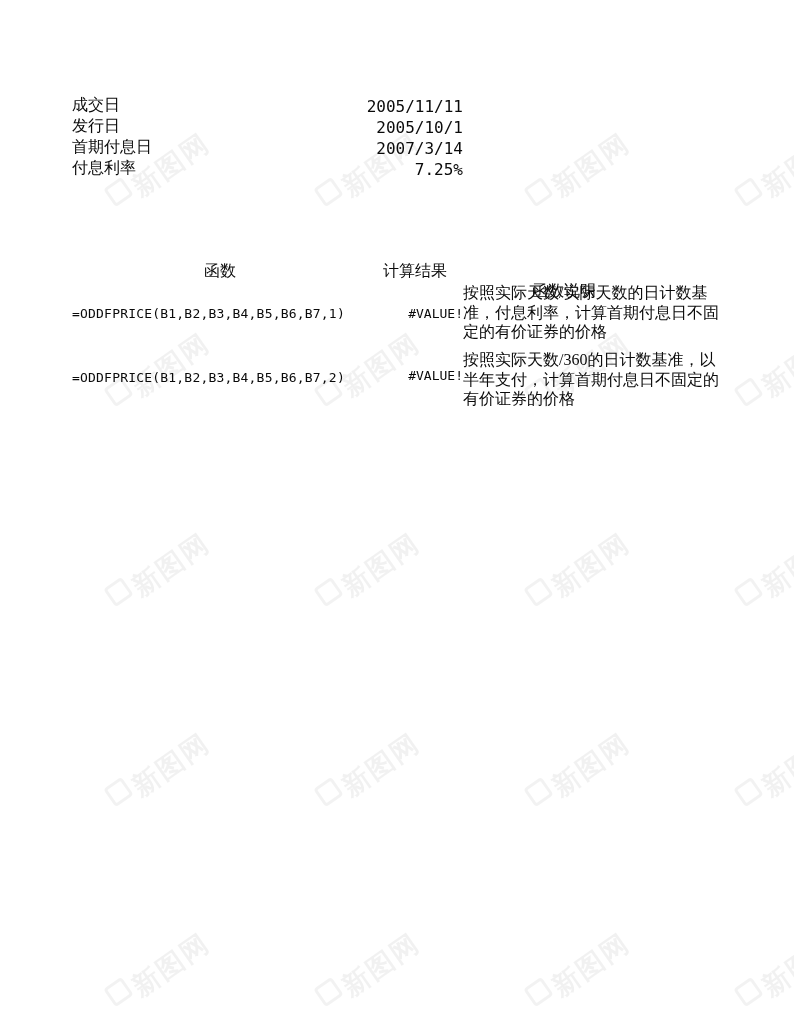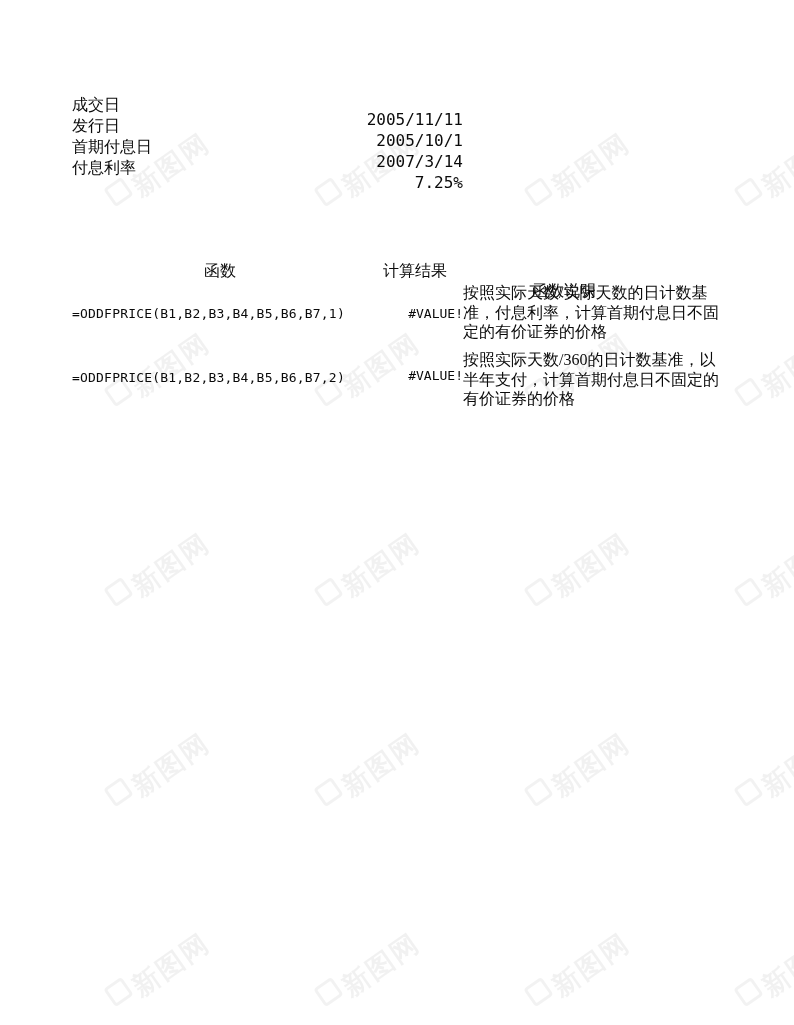--- a/index.html
+++ b/index.html
@@ -52,21 +52,21 @@
   }
   .fields {
     position: absolute;
     left: 72px;
     top: 95px;
     width: 391px;
   }
   .field-row {
     display: flex;
     justify-content: space-between;
-    align-items: center;
+    align-items: flex-end;
     height: 21px;
   }
   .field-label {
     font-size: 16px;
     white-space: nowrap;
   }
   .field-value {
     font-size: 16px;
     text-align: right;
     white-space: nowrap;

